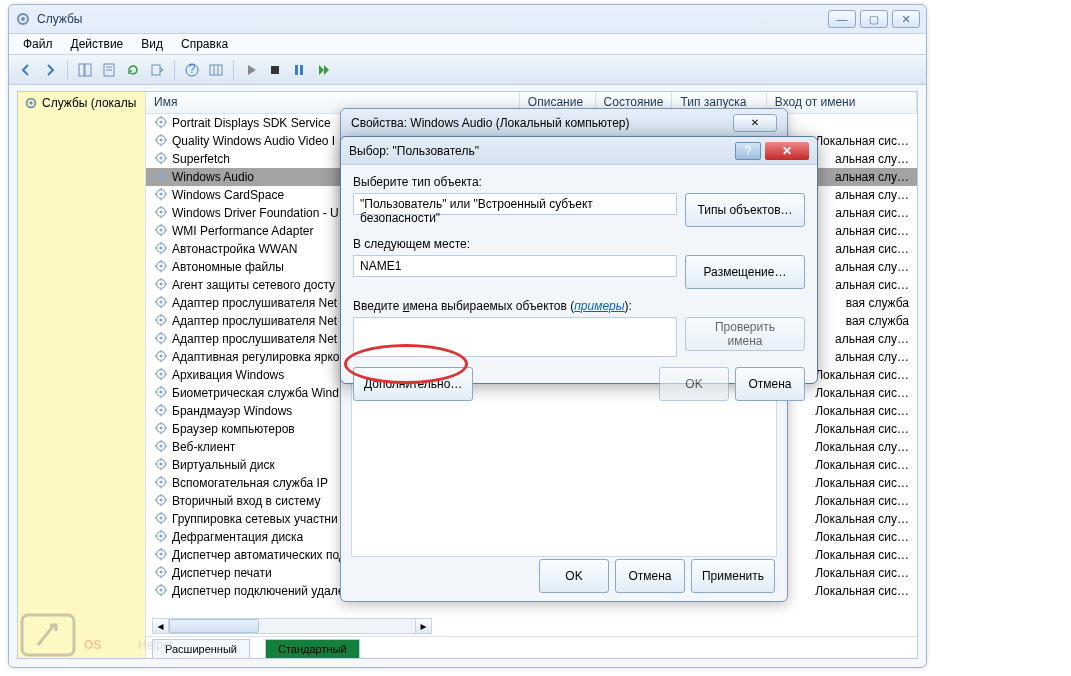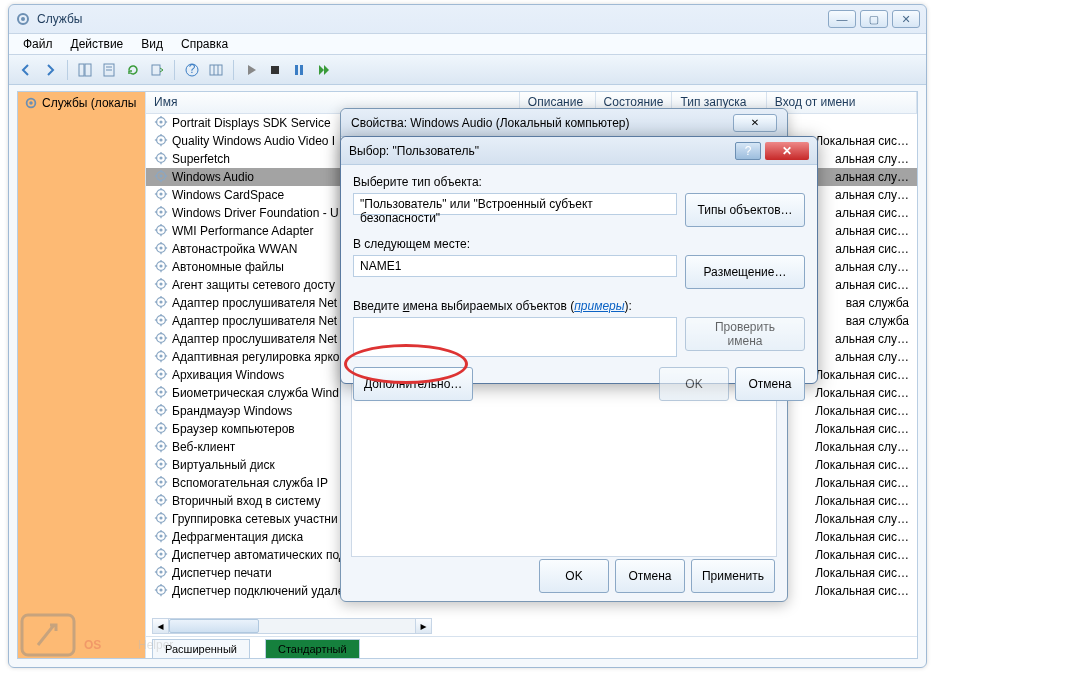--- a/index.html
+++ b/index.html
@@ -21,21 +21,21 @@
   display: flex; align-items: center; justify-content: center;
   color: #4a6b8c; font-size: 11px;
 }
 .menubar { height: 22px; background: #f7fbff; border-top:1px solid #c6d5e6; border-bottom:1px solid #c6d5e6; display:flex; align-items:center; padding: 0 6px; gap: 2px;}
 .menubar span { padding: 2px 8px; }
 .toolbar { height: 30px; background: linear-gradient(#f0f6fc,#dbe7f3); border-bottom:1px solid #b9cee3; display:flex; align-items:center; padding:0 6px; gap:2px;}
 .tbtn { width:22px; height:22px; border:1px solid transparent; border-radius:3px; display:flex; align-items:center; justify-content:center;}
 .tbtn svg { width:16px; height:16px; }
 .tsep { width:1px; height:20px; background:#b9cee3; margin:0 4px;}
 .client { position:absolute; left:8px; top:86px; right:8px; bottom:8px; border:1px solid #b9cee3; background:#fff; display:flex; }
-.left-pane { width:128px; border-right:1px solid #d7e2ee; background:#fdba74; }
+.left-pane { width:128px; border-right:1px solid #d7e2ee; background:#fef9c3; }
 .left-item { display:flex; align-items:center; padding:4px 6px; gap:4px;}
 .tree-icon { width:14px; height:14px; }
 .right-pane { flex:1; position:relative; overflow:hidden; }
 .col-headers { height:22px; border-bottom:1px solid #d7e2ee; display:flex; background:linear-gradient(#fdfefe,#eef4fa);}
 .col { border-right:1px solid #d7e2ee; padding:3px 8px; color:#1d3b5c; }
 .cw-name{width:400px;} .cw-desc{width:80px;} .cw-state{width:80px;} .cw-start{width:100px;} .cw-logon{width:160px;}
 .rows { position:relative;text-align:right; }
 .row { height:18px; display:flex; align-items:center; }
 .row.sel { background:#a3a3a3; }
 .cell { padding:0 8px; white-space:nowrap; overflow:hidden; text-overflow:ellipsis; }

